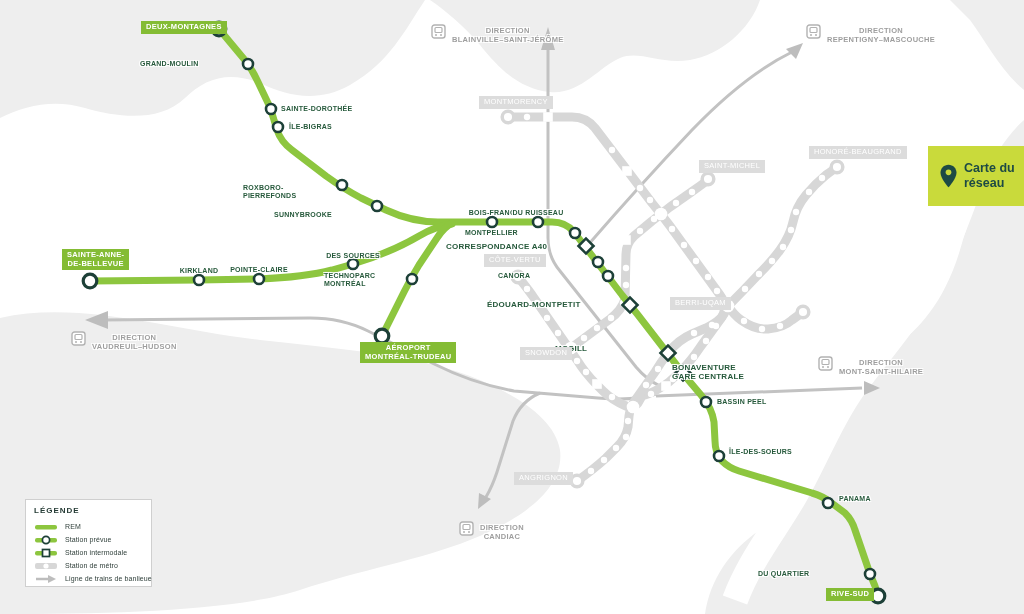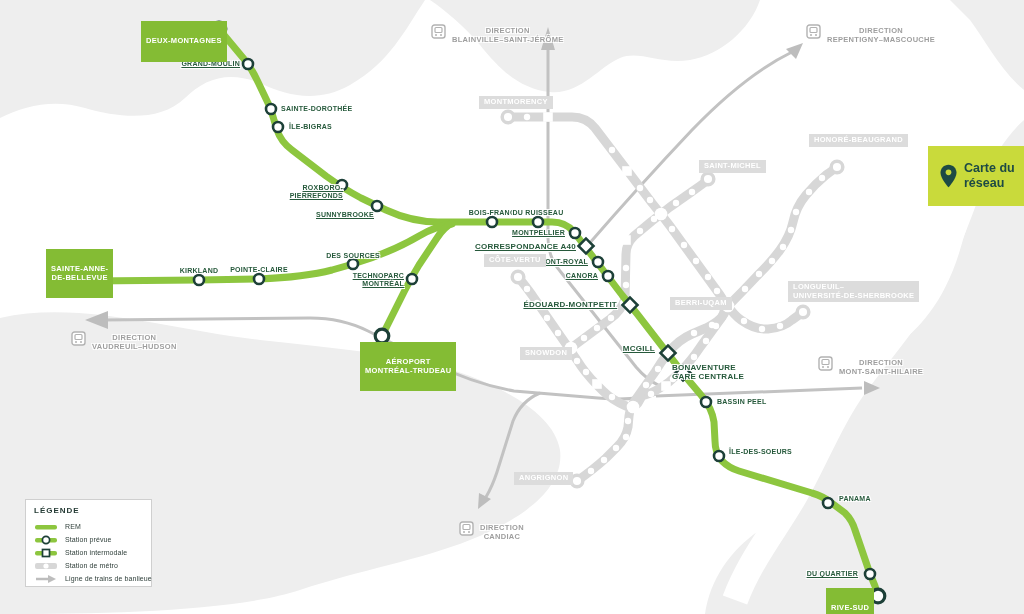--- a/index.html
+++ b/index.html
@@ -5,40 +5,40 @@
   html,body{margin:0;padding:0;background:#fff;}
   #map{position:relative;width:1024px;height:614px;overflow:hidden;background:#fff;
        font-family:"Liberation Sans",sans-serif;}
   #net{position:absolute;left:0;top:0;}
   .halo{text-shadow:-1px -1px 0 #fff,1px -1px 0 #fff,-1px 1px 0 #fff,1px 1px 0 #fff,0 0 2px #fff;}
   .slabel{position:absolute;font-size:7px;font-weight:700;color:#26593b;
           letter-spacing:.25px;white-space:nowrap;line-height:8px;}
   .slabel.two{white-space:normal;line-height:8px;}
   .slabel.big{font-size:8px;line-height:9px;}
   .gbadge{position:absolute;background:#84bc34;color:#fff;font-size:7.5px;font-weight:700;
-          letter-spacing:.3px;padding:16px 5px;line-height:8.5px;white-space:nowrap;}
+          letter-spacing:.3px;padding:2px 5px;line-height:8.5px;white-space:nowrap;}
   .gbadge.two{white-space:normal;text-align:center;}
-  .mbadge{position:absolute;background:#dcdcdc;color:#fff;font-size:7.5px;font-weight:700;
+  .mbadge{position:absolute;background:#dcdcdc;color:#fff;font-size:7.5px;font-weight:400;
           letter-spacing:.3px;padding:2px 5px;line-height:8.5px;white-space:nowrap;}
   .mbadge.two{white-space:normal;}
   .dir{position:absolute;color:#9e9e9e;font-size:7.5px;font-weight:700;
        letter-spacing:.3px;line-height:9px;white-space:nowrap;text-align:center;}
   .dir-icon{position:absolute;width:15px;height:15px;}
   #carte{position:absolute;left:928px;top:146px;width:108px;height:60px;background:#c9da3b;
          display:flex;align-items:center;gap:7px;padding-left:12px;box-sizing:border-box;
          cursor:pointer;}
   #carte .txt{color:#1d4a44;font-size:12.5px;font-weight:700;line-height:1.18;}
   #legend{position:absolute;left:25px;top:499px;width:127px;height:88px;background:#fff;
           border:1px solid #cfcfcf;box-sizing:border-box;padding:6px 8px 4px 8px;}
   #legend .ttl{text-align:left;font-size:8px;font-weight:700;letter-spacing:1px;
                color:#253b35;margin-bottom:5px;}
   .litem{display:flex;align-items:center;gap:7px;height:13px;}
   .litem .sw{width:24px;flex:0 0 24px;display:flex;align-items:center;justify-content:center;}
   .litem .lbl{font-size:7px;color:#2f3f3a;font-weight:400;letter-spacing:.1px;white-space:nowrap;}
-  .ra{text-align:right;text-decoration:underline;} .ce{text-align:center;}
+  .ra{} .ce{text-align:center;}
 </style>
 </head>
 <body>
 
 <div id="map">
 
   <svg id="net" width="1024" height="614" viewBox="0 0 1024 614">
 
     <g fill="#eeeeee">
       <path d="M0,0 L425,0 C405,30 390,62 350,85 C318,103 288,96 262,84 C230,70 205,78 185,98 C160,122 120,118 85,108 C55,99 25,105 0,118 Z"></path>
@@ -191,32 +191,31 @@
   <div class="slabel halo" style="left:717px;top:398px">BASSIN PEEL</div>
   <div class="slabel halo" style="left:729px;top:448px">ÎLE-DES-SOEURS</div>
   <div class="slabel halo" style="left:839px;top:495px">PANAMA</div>
   <div class="slabel ra halo" style="left:758px;top:570px;width:100px">DU QUARTIER</div>
   <div class="slabel ce halo" style="left:159px;top:267px;width:80px">KIRKLAND</div>
   <div class="slabel ce halo" style="left:219px;top:266px;width:80px">POINTE-CLAIRE</div>
   <div class="slabel ce halo" style="left:313px;top:252px;width:80px">DES SOURCES</div>
   <div class="slabel two ra halo" style="left:324px;top:272px;width:80px"><span>TECHNOPARC</span><br><span>MONTRÉAL</span></div>
 
   <div class="gbadge" style="left:141px;top:21px">DEUX-MONTAGNES</div>
-  <div class="gbadge two" style="left:46px;top:249px"><span>SAINTE-ANNE-</span><br><span>DE-BELLEVUE</span></div>
+  <div class="gbadge two" style="left:62px;top:249px"><span>SAINTE-ANNE-</span><br><span>DE-BELLEVUE</span></div>
   <div class="gbadge two" style="left:360px;top:342px"><span>AÉROPORT</span><br><span>MONTRÉAL-TRUDEAU</span></div>
   <div class="gbadge" style="left:826px;top:588px">RIVE-SUD</div>
 
   <div class="mbadge" style="left:479px;top:96px">MONTMORENCY</div>
   <div class="mbadge" style="left:484px;top:254px">CÔTE-VERTU</div>
   <div class="mbadge" style="left:520px;top:347px">SNOWDON</div>
   <div class="mbadge" style="left:514px;top:472px">ANGRIGNON</div>
   <div class="mbadge" style="left:699px;top:160px">SAINT-MICHEL</div>
-  <div class="mbadge" style="left:809px;top:134px">HONORÉ-BEAUGRAND</div>
+  <div class="mbadge" style="left:809px;top:146px">HONORÉ-BEAUGRAND</div>
   <div class="mbadge" style="left:670px;top:297px">BERRI-UQAM</div>
-  <div class="mbadge two" style="left:788px;top:281px"><span>LONGUEUIL–</span><br><span>UNIVERSITÉ-DE-SHERBROOKE</span></div>
 
   <svg class="dir-icon" style="left:431px;top:24px" viewBox="0 0 15 15">
       <rect x="1" y="1" width="13" height="13" rx="2.5" fill="#fff" stroke="#b2b2b2" stroke-width="1.4"></rect>
       <rect x="4" y="3.5" width="7" height="5" rx="1" fill="none" stroke="#b2b2b2" stroke-width="1.2"></rect>
       <circle cx="5" cy="11" r="1" fill="#b2b2b2"></circle>
       <circle cx="10" cy="11" r="1" fill="#b2b2b2"></circle>
     </svg>
   <div class="dir halo" style="left:452px;top:26px"><span>DIRECTION</span><br><span>BLAINVILLE–SAINT-JÉRÔME</span></div>
 
   <svg class="dir-icon" style="left:806px;top:24px" viewBox="0 0 15 15">

